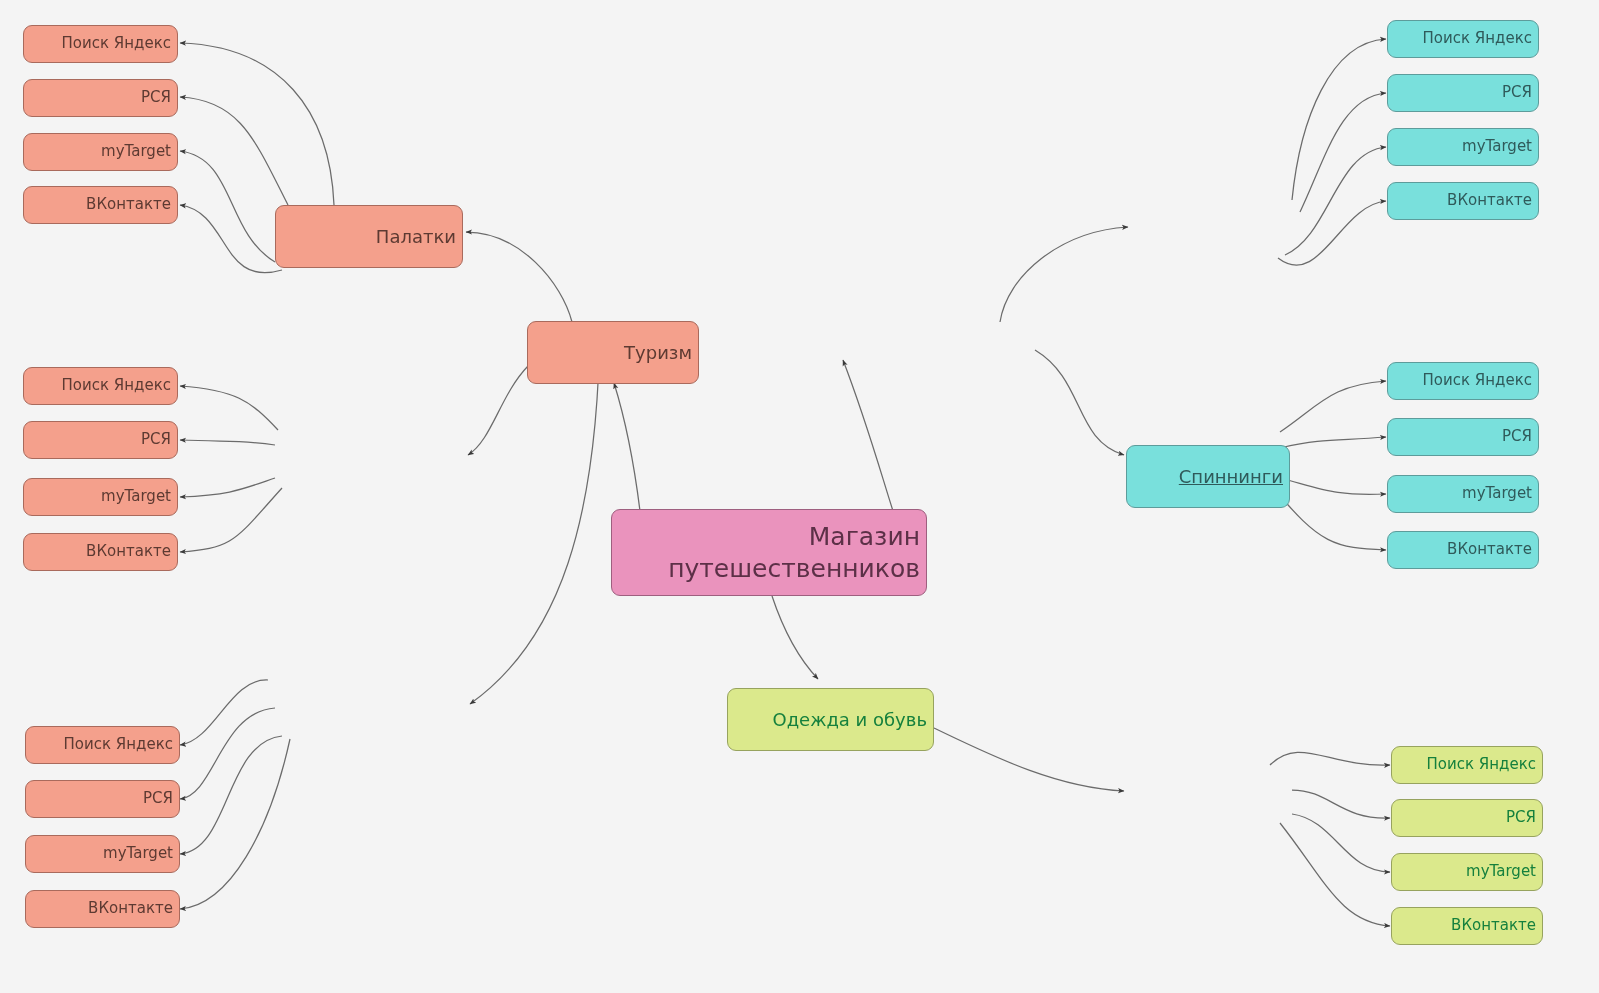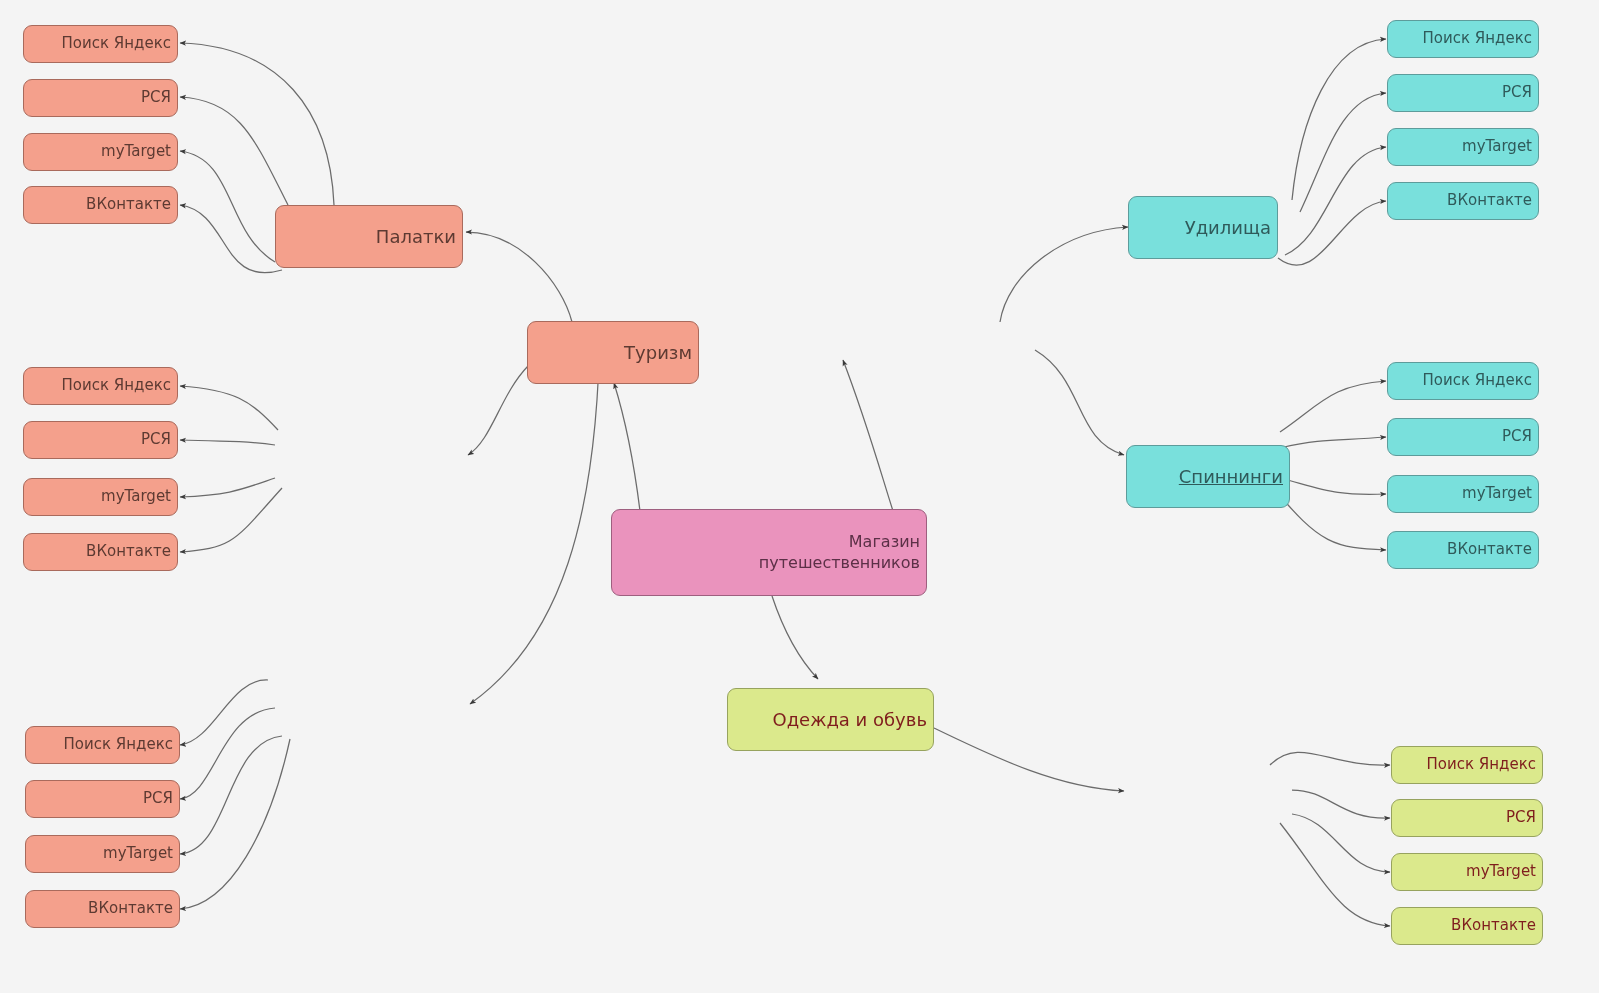--- a/index.html
+++ b/index.html
@@ -42,23 +42,23 @@
     display: block;
     width: 100%;
     padding: 0 6px;
     box-sizing: border-box;
   }
 
   
   .c-salmon  { background: #f4a08c; border-color: #a96a5c; color: #5d3a32; }
   .c-cyan    { background: #79e0dc; border-color: #5d9c9b; color: #2f5a5a; }
   .c-pink    { background: #ea93bd; border-color: #9e5f7f; color: #5c3047; }
-  .c-green   { background: #dbe98c; border-color: #97a35e; color: #7f1d1d; }
-
-  .lvl-root  { font-size: 16px; }
+  .c-green   { background: #dbe98c; border-color: #97a35e; color: #15803d; }
+
+  .lvl-root  { font-size: 25px; }
   .lvl-mid   { font-size: 18px; }
   .lvl-leaf  { font-size: 15px; }
 </style>
 </head>
 <body>
 
 <div id="canvas">
 
   <svg id="edges" viewBox="0 0 1599 993" xmlns="http://www.w3.org/2000/svg">
     <defs>
@@ -128,23 +128,20 @@
   <div class="node c-green lvl-mid" style="left:727px; top:688px; width:207px; height:63px;">
     <span class="node-label">Одежда и обувь</span>
   </div>
 
   <div class="node c-salmon lvl-mid" style="left:275px; top:205px; width:188px; height:63px;">
     <span class="node-label">Палатки</span>
   </div>
 
 
 
-  <div class="node c-cyan lvl-mid" style="left:1128px; top:196px; width:150px; height:63px;">
-    <span class="node-label">Удилища</span>
-  </div>
 
   <div class="node c-cyan lvl-mid" style="left:1126px; top:445px; width:164px; height:63px;text-decoration:underline;">
     <span class="node-label">Спиннинги</span>
   </div>
 
 
   <div class="node c-salmon lvl-leaf" style="left:23px; top:25px; width:155px; height:38px;">
     <span class="node-label">Поиск Яндекс</span>
   </div>
   <div class="node c-salmon lvl-leaf" style="left:23px; top:79px; width:155px; height:38px;">

